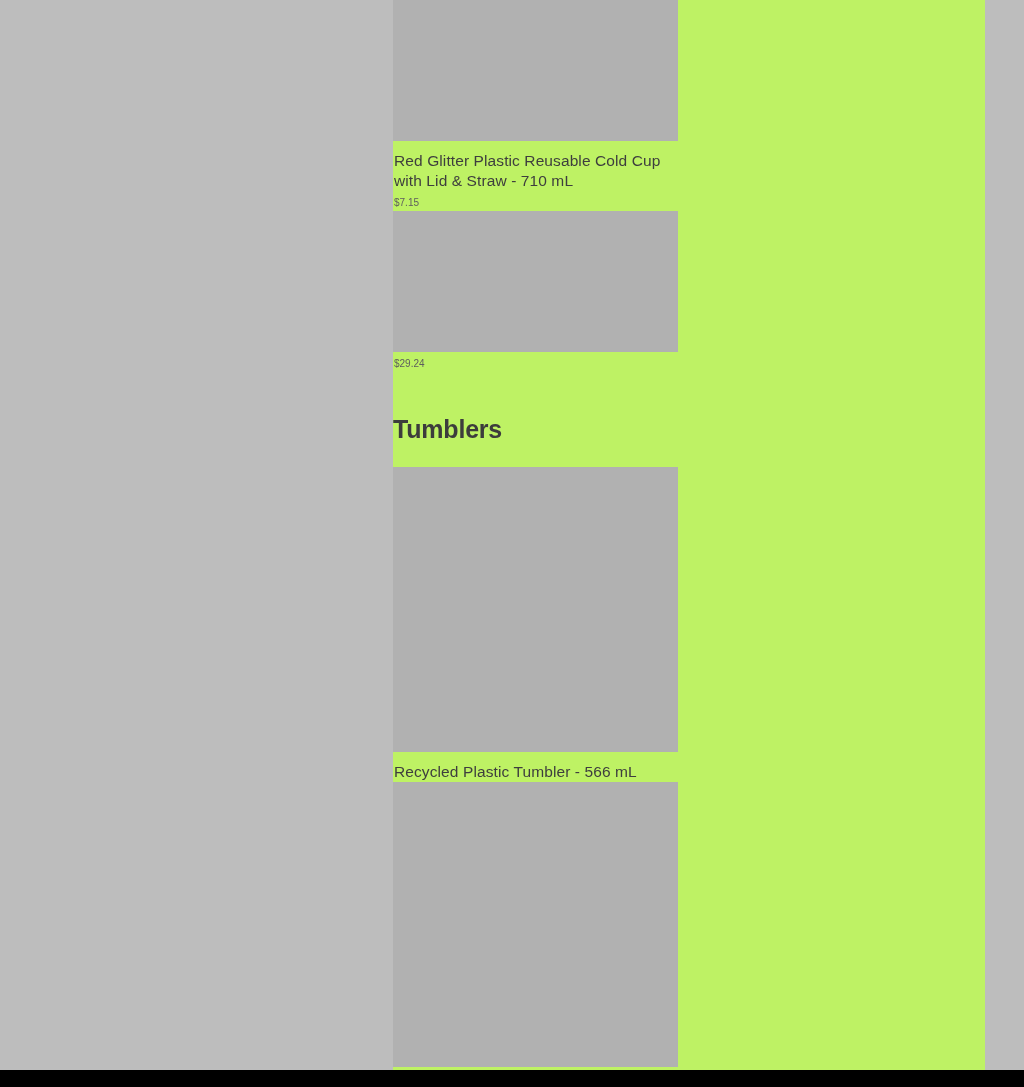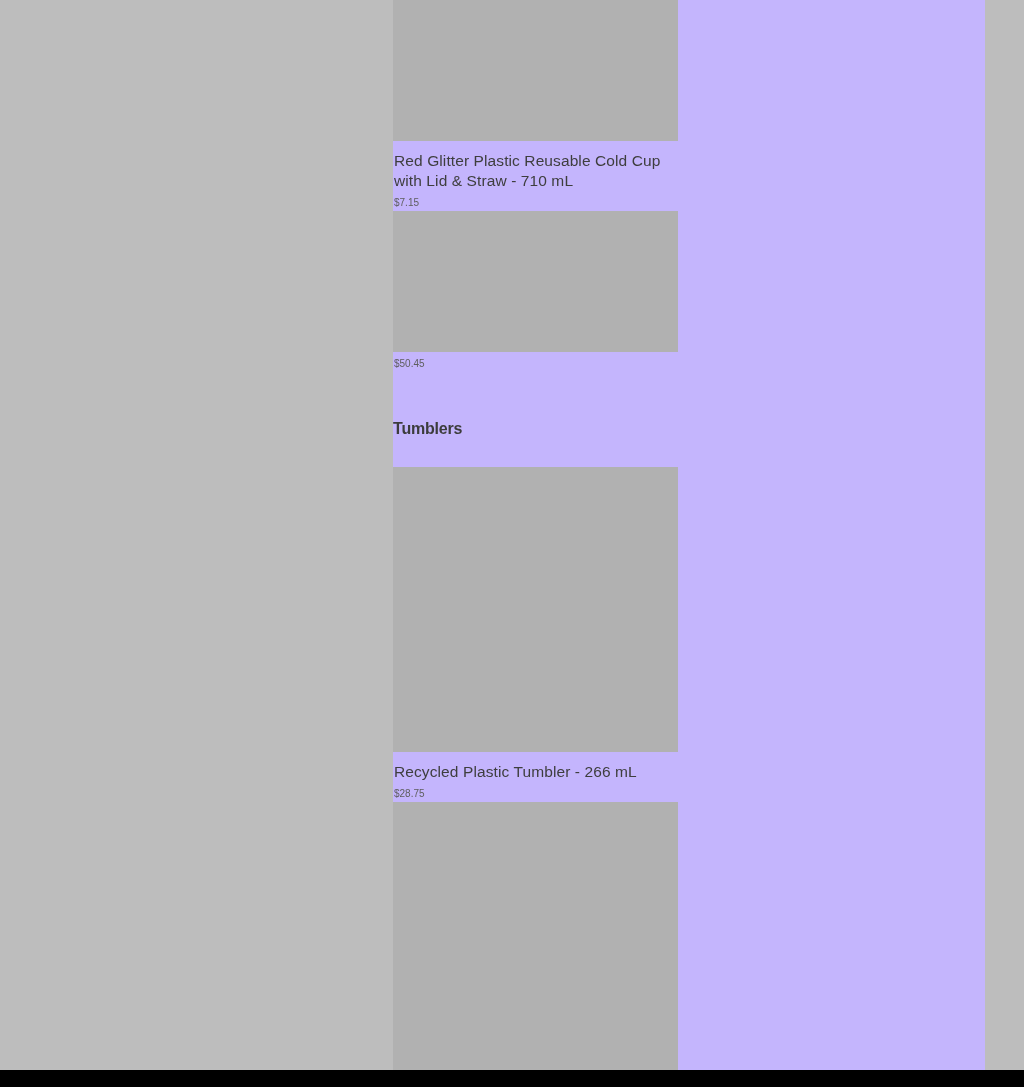--- a/index.html
+++ b/index.html
@@ -14,21 +14,21 @@
     overflow: hidden;
     position: relative;
   }
 
   .page {
     position: absolute;
     left: 0;
     top: 0;
     width: 1024px;
     height: 1070px;
-    background: #c4b5fd;
+    background: #bef264;
     overflow: hidden;
   }
 
   .left-rail {
     position: absolute;
     left: 0;
     top: 0;
     width: 393px;
     height: 1070px;
     background: #bdbdbd;
@@ -69,21 +69,21 @@
   }
   .card-price {
     margin: 4px 0 0 1px;
     font-size: 10px;
     line-height: 16px;
     color: #5e5e5e;
   }
 
   
   .section-heading {
-    font-size: 16px;
+    font-size: 25px;
     line-height: 28px;
     font-weight: bold;
     color: #3c3c3c;
     letter-spacing: -0.2px;
     margin: 0;
   }
 
   .section {
     margin: 0;
   }
@@ -123,36 +123,35 @@
       <div class="grid">
 
         <div class="card">
           <div class="card-thumb thumb-h-first"></div>
           <div class="card-title">Red Glitter Plastic Reusable Cold Cup with Lid &amp; Straw - 710 mL</div>
           <div class="card-price">$7.15</div>
         </div>
 
         <div class="card">
           <div class="card-thumb thumb-h-first"></div>
-          <div class="card-price">$50.45</div>
+          <div class="card-price">$29.24</div>
         </div>
 
       </div>
     </div>
 
     <div class="section sec-gap-tumblers">
       <div class="heading-gap">
         <h2 class="section-heading">Tumblers</h2>
       </div>
       <div class="grid">
 
         <div class="card">
           <div class="card-thumb thumb-h-285"></div>
-          <div class="card-title">Recycled Plastic Tumbler - 266 mL</div>
-          <div class="card-price">$28.75</div>
+          <div class="card-title">Recycled Plastic Tumbler - 566 mL</div>
         </div>
 
         <div class="card">
           <div class="card-thumb thumb-h-285"></div>
 
         </div>
 
       </div>
     </div>
 

